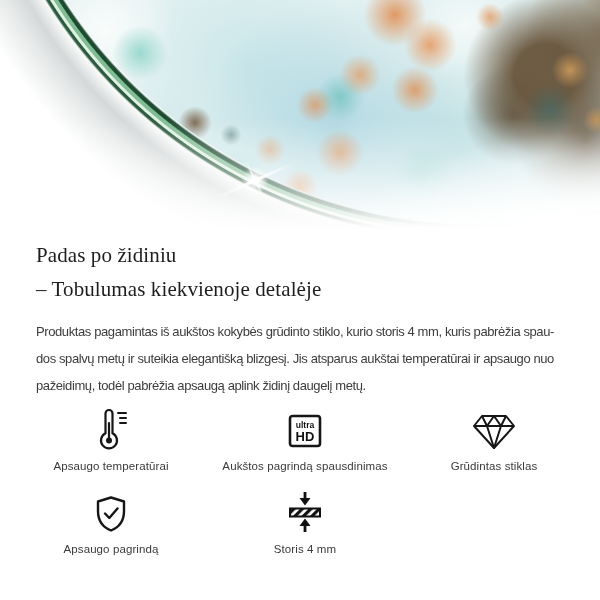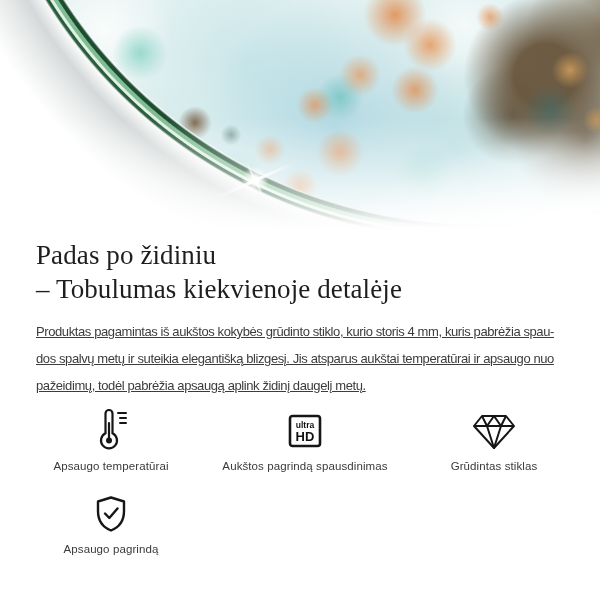--- a/index.html
+++ b/index.html
@@ -72,22 +72,22 @@
     background:linear-gradient(90deg,rgba(255,255,255,0),#fff 45%,#fff 55%,rgba(255,255,255,0));
     transform:rotate(64deg);filter:blur(.4px);}
   .hero-fade{position:absolute;inset:0;
     background:
       radial-gradient(ellipse 430px 270px at 600px 330px, #fff 42%, rgba(255,255,255,0) 74%),
       linear-gradient(to bottom, rgba(255,255,255,0) 118px, rgba(255,255,255,.55) 185px, #fff 230px);}
 
   
   .content{position:relative;padding:0 36px;}
   h1{margin:4px 0 0;font-family:"Liberation Serif","DejaVu Serif",serif;font-weight:400;
-     font-size:27px;line-height:34px;color:#1e1e1e;letter-spacing:.1px;}
-  .desc{margin:12px 0 4px;font-size:13px;line-height:27px;color:#3c3c3c;letter-spacing:-.4px;text-decoration:underline;}
+     font-size:21px;line-height:34px;color:#1e1e1e;letter-spacing:.1px;}
+  .desc{margin:12px 0 4px;font-size:13px;line-height:27px;color:#3c3c3c;letter-spacing:-.4px;}
   .dline{display:block;white-space:nowrap;}
 
   .features{display:grid;grid-template-columns:150px 1fr 140px;row-gap:18px;margin-top:8px;}
   .feature{display:flex;flex-direction:column;align-items:center;}
   .icon-box{height:44px;display:flex;align-items:flex-end;justify-content:flex-end;}
   .feature-label{margin-top:9px;font-size:11.5px;color:#3a3a3a;letter-spacing:.1px;white-space:nowrap;}
   svg{display:block;}
   .uhd-small{font-family:"Liberation Sans",sans-serif;font-size:8.5px;font-weight:600;fill:#111;}
   .uhd-big{font-family:"Liberation Sans",sans-serif;font-size:13px;font-weight:700;fill:#111;}
 </style>
@@ -163,16 +163,34 @@
         <div class="icon-box">
           <svg width="40" height="40" viewBox="0 0 40 40" fill="none" stroke="#161616" stroke-width="2.4" stroke-linecap="round" stroke-linejoin="round">
             <path d="M20 3.5 L33 7.5 V17 C33 27.5 27.5 33.5 20 36.5 C12.5 33.5 7 27.5 7 17 V7.5 Z"></path>
             <path d="M14 19.5 L18.3 24 L26.5 14.5"></path>
           </svg>
         </div>
         <div class="feature-label">Apsaugo pagrindą</div>
       </div>
 
 
+      <div class="feature">
+        <div class="icon-box">
+          <svg width="40" height="44" viewBox="0 0 40 44" fill="none">
+            <defs>
+              <pattern id="hatch" width="6" height="6" patternUnits="userSpaceOnUse" patternTransform="rotate(45)">
+                <rect width="6" height="6" fill="#fff"></rect>
+                <rect width="3.2" height="6" fill="#111"></rect>
+              </pattern>
+            </defs>
+            <rect x="5" y="18.5" width="30" height="8" fill="url(#hatch)" stroke="#111" stroke-width="2"></rect>
+            <path d="M20 2 V9" stroke="#111" stroke-width="2.8"></path>
+            <path d="M14.5 8 H25.5 L20 15.5 Z" fill="#111"></path>
+            <path d="M20 42 V35" stroke="#111" stroke-width="2.8"></path>
+            <path d="M14.5 36 H25.5 L20 28.5 Z" fill="#111"></path>
+          </svg>
+        </div>
+        <div class="feature-label">Storis 4 mm</div>
+      </div>
 
     </div>
   </div>
 </div>
 
 </body></html>

